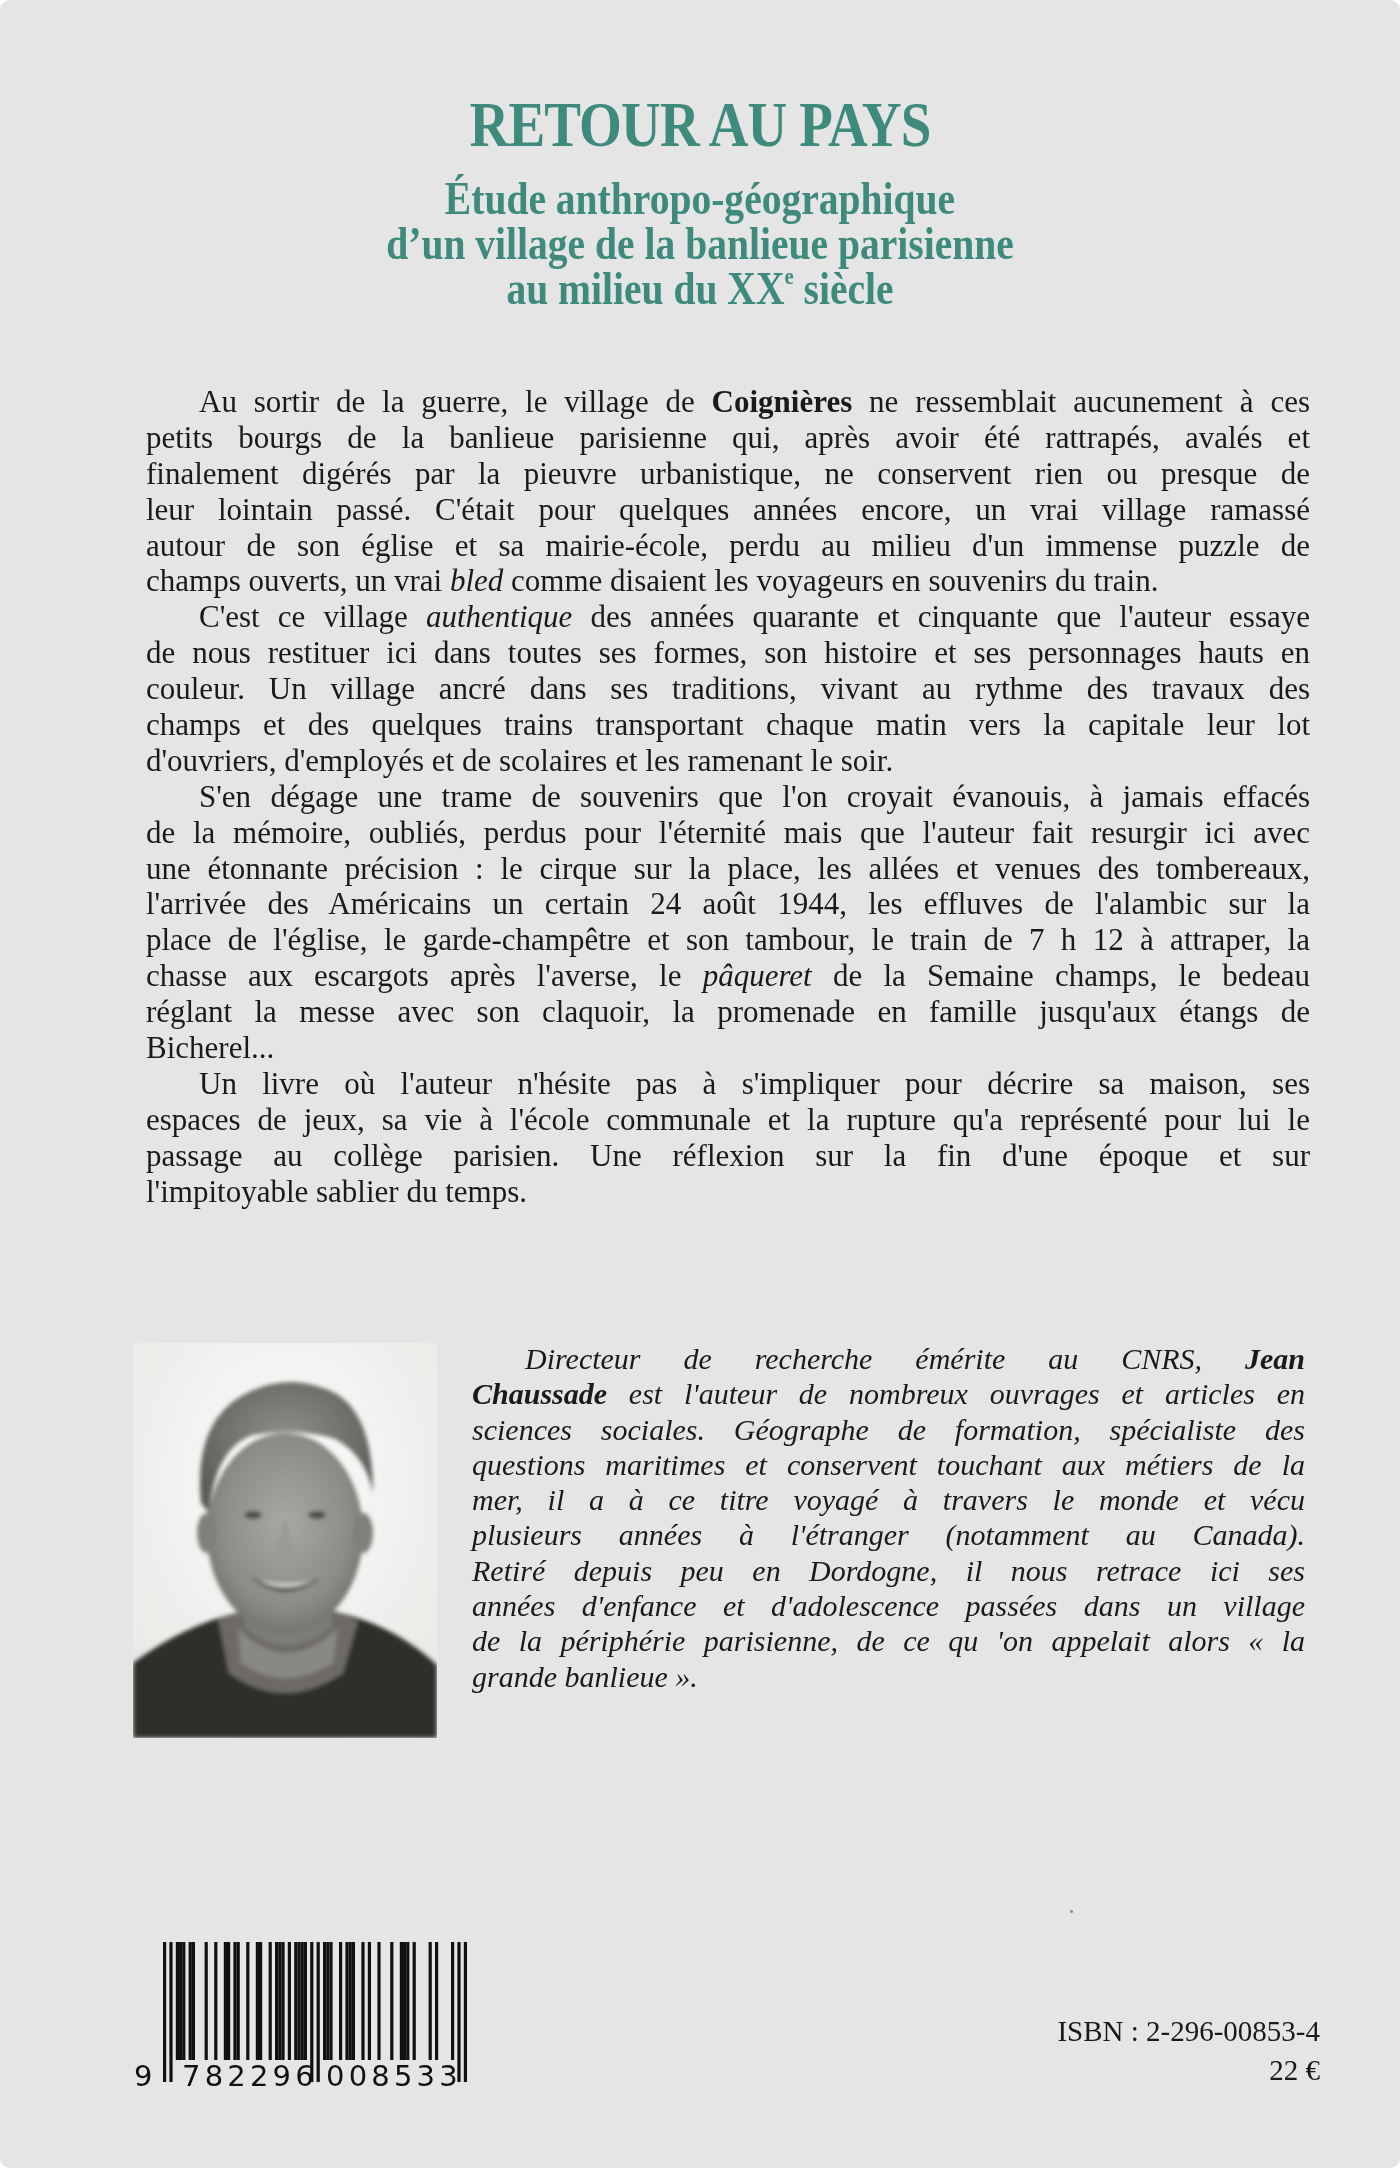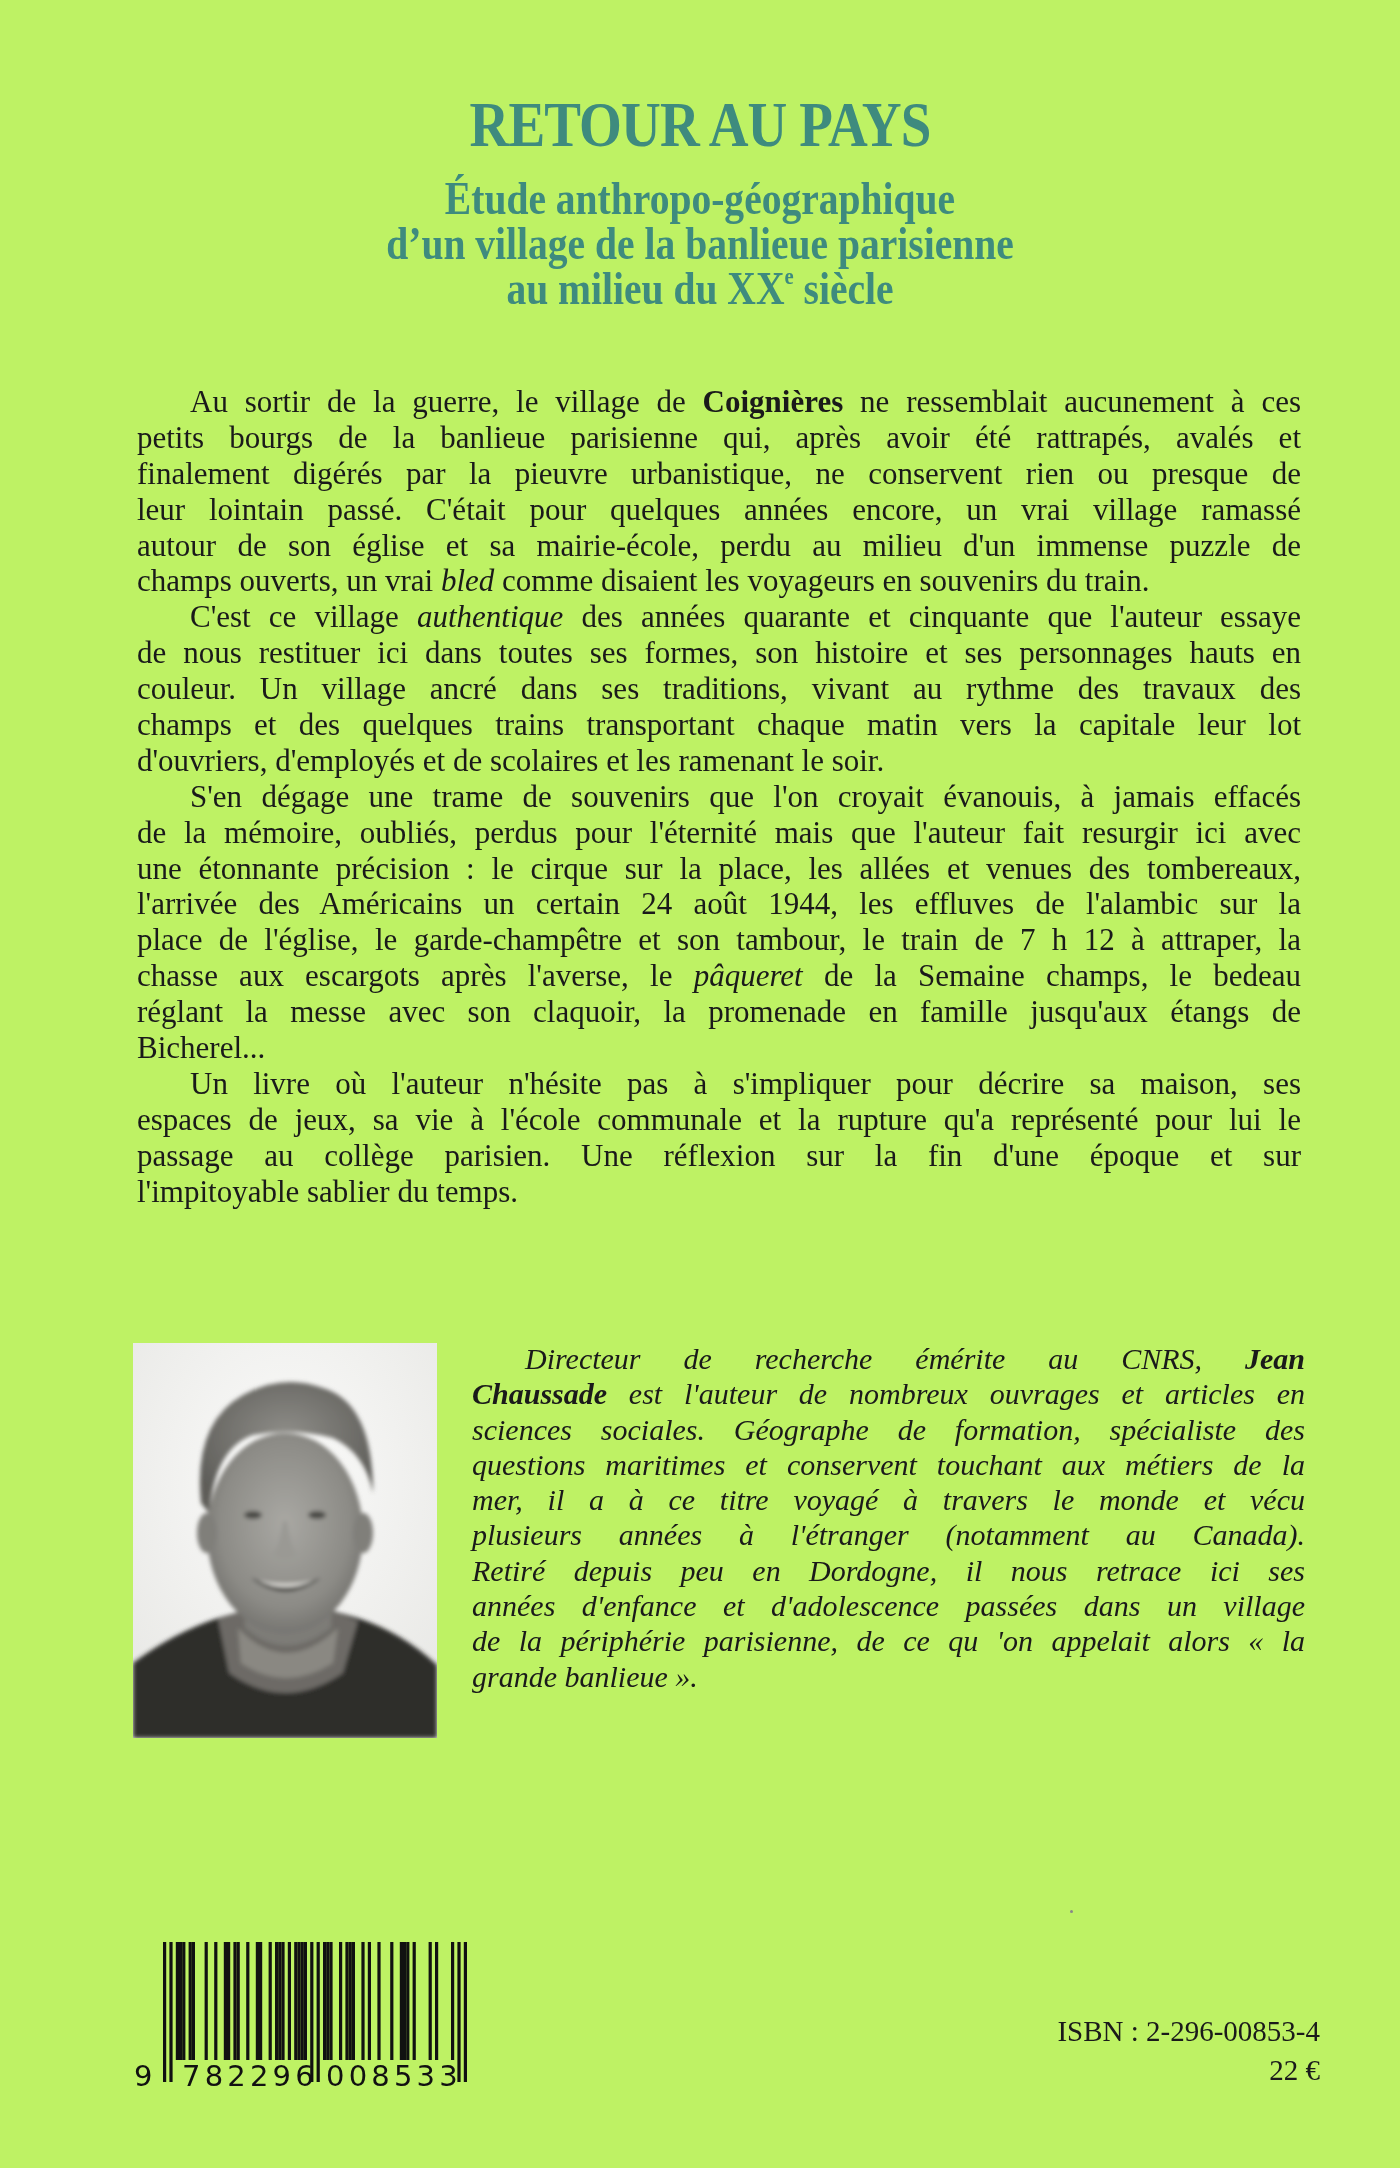--- a/index.html
+++ b/index.html
@@ -1,37 +1,37 @@
 <!DOCTYPE html>
 <html><head>
 <meta charset="utf-8">
 <style>
   html, body { margin: 0; padding: 0; background: #ffffff; }
   body { width: 1400px; height: 2168px; position: relative; overflow: hidden; }
-  .page { position: absolute; inset: 0; background: #bef264; }
+  .page { position: absolute; inset: 0; background: #e5e5e5; border-radius: 10px; }
 
   
   .title-block { position: absolute; left: 0; right: 0; top: 92px; text-align: center; }
   .title {
     font-family: "Liberation Serif", "DejaVu Serif", serif;
     font-weight: bold; font-size: 64px; line-height: 66px;
     letter-spacing: -1px; transform: scaleX(0.86); transform-origin: center;
     margin: 0;
   }
   .subtitle-line {
     font-family: "Liberation Serif", "DejaVu Serif", serif;
     font-weight: bold; font-size: 46px; line-height: 45px;
     transform: scaleX(0.86); transform-origin: center; margin: 0; white-space: nowrap;
   }
   .subtitle-first { margin-top: 18px; }
   sup.sup-e { font-size: 24px; vertical-align: 20px; line-height: 0; }
 
   
   .body-text {
-    position: absolute; left: 137px; width: 1164px; top: 384px;
+    position: absolute; left: 146px; width: 1164px; top: 384px;
     font-family: "Liberation Serif", "DejaVu Serif", serif;
     font-size: 31px; line-height: 35.9px; color: #1a1a1a;
   }
   .line {
     display: block; white-space: nowrap; overflow: visible;
     text-align: justify; text-align-last: justify; height: 35.9px;
   }
   .line.last { text-align-last: left; }
   .line.indent { padding-left: 53px; }
   .line .b { font-weight: bold; }

